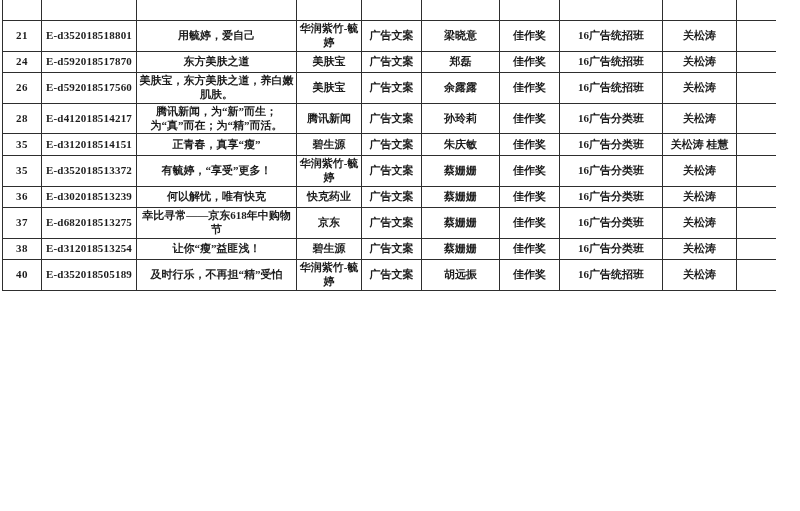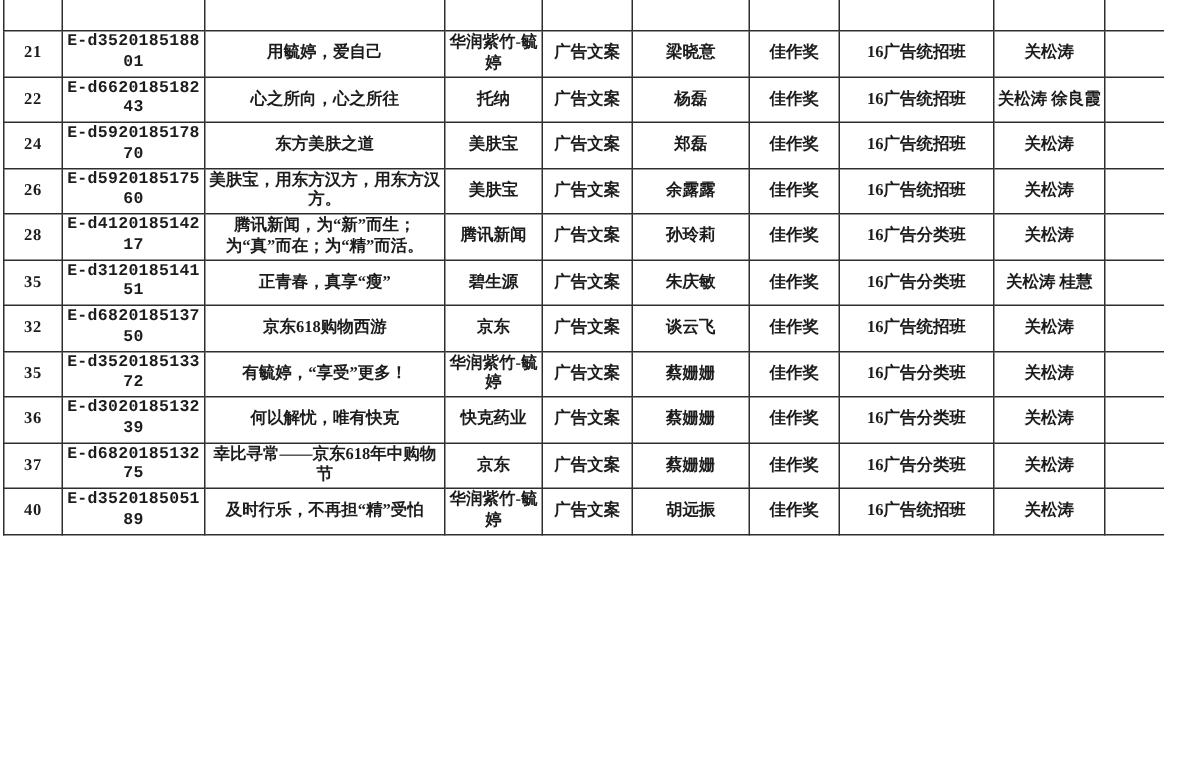--- a/index.html
+++ b/index.html
@@ -32,21 +32,21 @@
     font-weight: bold;
     color: #1c1c1c;
     line-height: 1.25;
     overflow: hidden;
     word-break: break-all;
   }
   table.awards tr { height: 21.7px; }
   tr.partial-top { height: 4px; }
   tr.partial-top td { border-top: none; }
   td.c-num { letter-spacing: 0.5px; }
-  td.c-id { font-size: 11px; letter-spacing: 0.2px; font-family: Liberation Mono, monospace; }
+  td.c-id { font-size: 11px; letter-spacing: 0.2px; }
   td.c-title { padding: 1px 3px; }
 </style>
 </head>
 <body>
 
 <div id="screen">
   <table class="awards">
     <colgroup>
       <col style="width:39px">
       <col style="width:95px">
@@ -79,47 +79,35 @@
       <td class="c-title">用毓婷，爱自己</td>
       <td class="c-brand">华润紫竹-毓婷</td>
       <td class="c-category">广告文案</td>
       <td class="c-author">梁晓意</td>
       <td class="c-award">佳作奖</td>
       <td class="c-class">16广告统招班</td>
       <td class="c-teacher">关松涛</td>
       <td class="c-empty"></td>
     </tr>
         <tr>
-      <td class="c-num">22</td>
-      <td class="c-id">E-d662018518243</td>
-      <td class="c-title">心之所向，心之所往</td>
-      <td class="c-brand">托纳</td>
-      <td class="c-category">广告文案</td>
-      <td class="c-author">杨磊</td>
-      <td class="c-award">佳作奖</td>
-      <td class="c-class">16广告统招班</td>
-      <td class="c-teacher">关松涛 徐良霞</td>
-      <td class="c-empty"></td>
-    </tr>
-        <tr>
       <td class="c-num">24</td>
       <td class="c-id">E-d592018517870</td>
       <td class="c-title">东方美肤之道</td>
       <td class="c-brand">美肤宝</td>
       <td class="c-category">广告文案</td>
       <td class="c-author">郑磊</td>
       <td class="c-award">佳作奖</td>
       <td class="c-class">16广告统招班</td>
       <td class="c-teacher">关松涛</td>
       <td class="c-empty"></td>
     </tr>
         <tr>
       <td class="c-num">26</td>
       <td class="c-id">E-d592018517560</td>
-      <td class="c-title">美肤宝，用东方汉方，用东方汉方。</td>
+      <td class="c-title">美肤宝，东方美肤之道，养白嫩肌肤。</td>
       <td class="c-brand">美肤宝</td>
       <td class="c-category">广告文案</td>
       <td class="c-author">余露露</td>
       <td class="c-award">佳作奖</td>
       <td class="c-class">16广告统招班</td>
       <td class="c-teacher">关松涛</td>
       <td class="c-empty"></td>
     </tr>
         <tr>
       <td class="c-num">28</td>
@@ -139,32 +127,20 @@
       <td class="c-title">正青春，真享“瘦”</td>
       <td class="c-brand">碧生源</td>
       <td class="c-category">广告文案</td>
       <td class="c-author">朱庆敏</td>
       <td class="c-award">佳作奖</td>
       <td class="c-class">16广告分类班</td>
       <td class="c-teacher">关松涛 桂慧</td>
       <td class="c-empty"></td>
     </tr>
         <tr>
-      <td class="c-num">32</td>
-      <td class="c-id">E-d682018513750</td>
-      <td class="c-title">京东618购物西游</td>
-      <td class="c-brand">京东</td>
-      <td class="c-category">广告文案</td>
-      <td class="c-author">谈云飞</td>
-      <td class="c-award">佳作奖</td>
-      <td class="c-class">16广告统招班</td>
-      <td class="c-teacher">关松涛</td>
-      <td class="c-empty"></td>
-    </tr>
-        <tr>
       <td class="c-num">35</td>
       <td class="c-id">E-d352018513372</td>
       <td class="c-title">有毓婷，“享受”更多！</td>
       <td class="c-brand">华润紫竹-毓婷</td>
       <td class="c-category">广告文案</td>
       <td class="c-author">蔡姗姗</td>
       <td class="c-award">佳作奖</td>
       <td class="c-class">16广告分类班</td>
       <td class="c-teacher">关松涛</td>
       <td class="c-empty"></td>
@@ -187,20 +163,32 @@
       <td class="c-title">幸比寻常——京东618年中购物节</td>
       <td class="c-brand">京东</td>
       <td class="c-category">广告文案</td>
       <td class="c-author">蔡姗姗</td>
       <td class="c-award">佳作奖</td>
       <td class="c-class">16广告分类班</td>
       <td class="c-teacher">关松涛</td>
       <td class="c-empty"></td>
     </tr>
         <tr>
+      <td class="c-num">38</td>
+      <td class="c-id">E-d312018513254</td>
+      <td class="c-title">让你“瘦”益匪浅！</td>
+      <td class="c-brand">碧生源</td>
+      <td class="c-category">广告文案</td>
+      <td class="c-author">蔡姗姗</td>
+      <td class="c-award">佳作奖</td>
+      <td class="c-class">16广告分类班</td>
+      <td class="c-teacher">关松涛</td>
+      <td class="c-empty"></td>
+    </tr>
+        <tr>
       <td class="c-num">40</td>
       <td class="c-id">E-d352018505189</td>
       <td class="c-title">及时行乐，不再担“精”受怕</td>
       <td class="c-brand">华润紫竹-毓婷</td>
       <td class="c-category">广告文案</td>
       <td class="c-author">胡远振</td>
       <td class="c-award">佳作奖</td>
       <td class="c-class">16广告统招班</td>
       <td class="c-teacher">关松涛</td>
       <td class="c-empty"></td>

